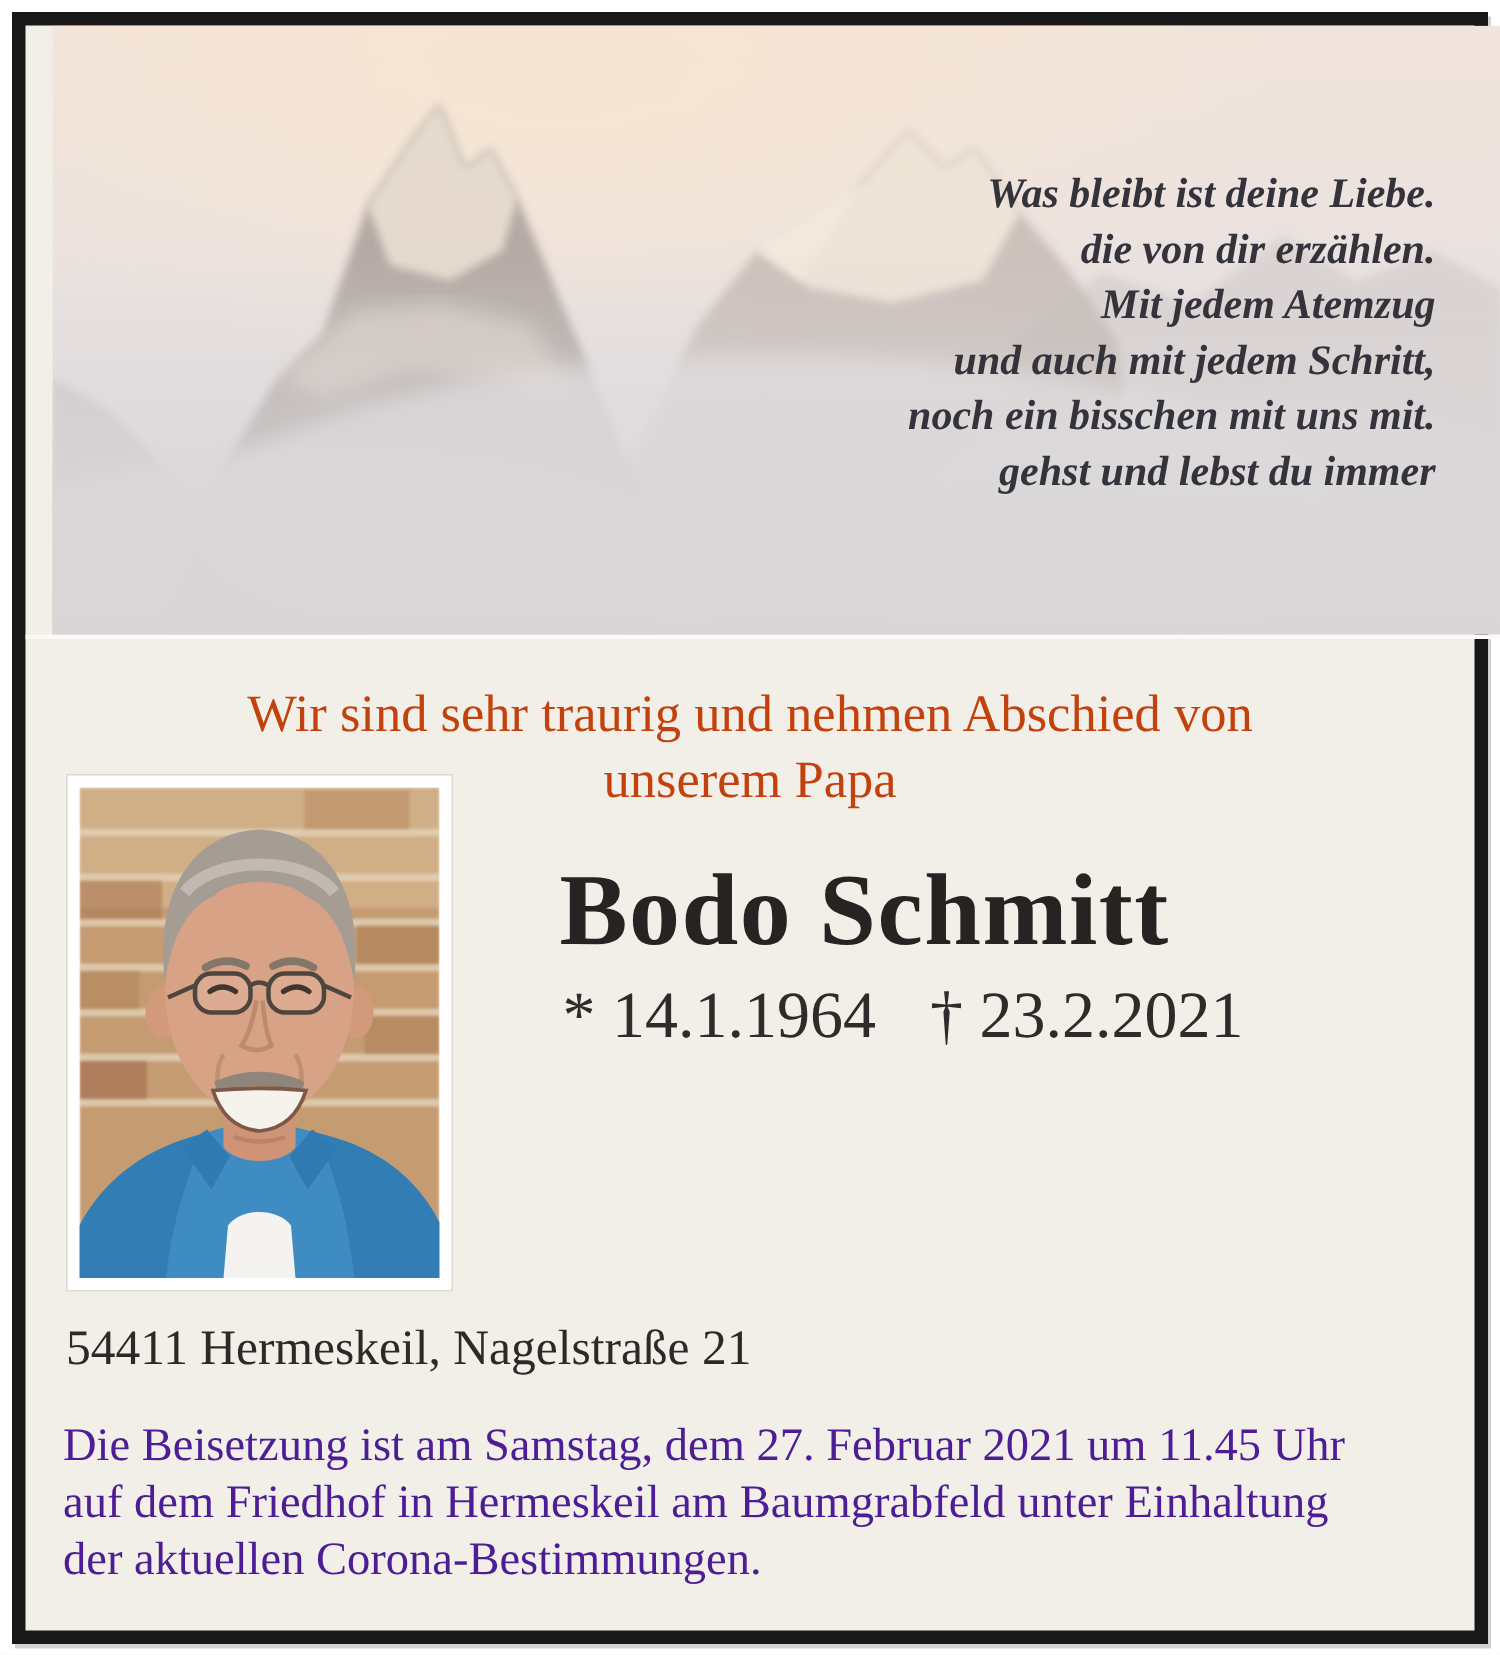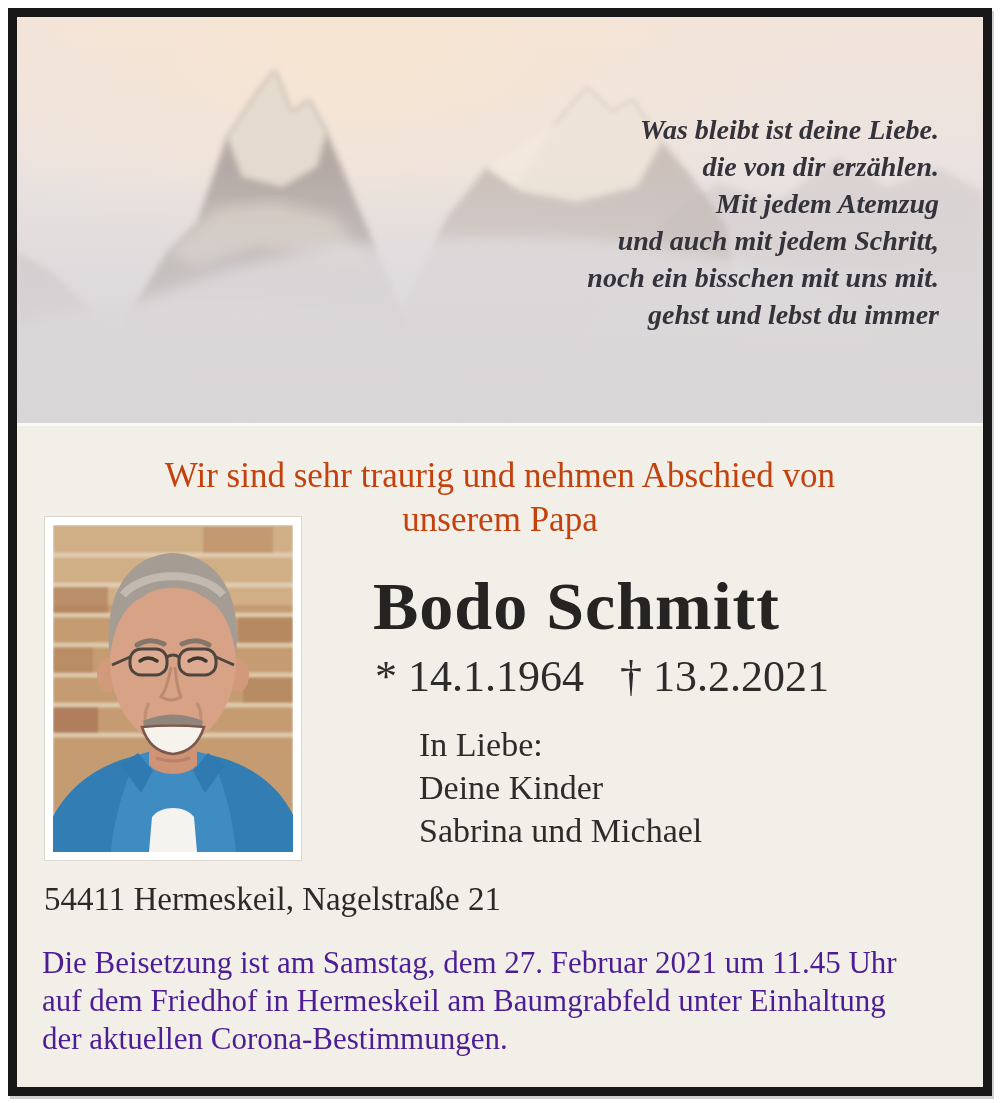--- a/index.html
+++ b/index.html
@@ -2,21 +2,21 @@
 <html><head>
 <meta charset="utf-8">
 <style>
   html,body{margin:0;padding:0;background:#ffffff;}
   .page{position:relative;width:1000px;height:1103px;background:#ffffff;overflow:hidden;
         font-family:"Liberation Serif", serif;color:#2c2a28;}
   .card{position:absolute;left:8px;top:8px;width:966px;height:1070px;
         border:9px solid #181818;background:#f2efe8;
         box-shadow:2px 3px 0 rgba(0,0,0,0.18);}
   .hero{position:absolute;left:0;top:0;width:966px;height:406px;overflow:hidden;
-        border-bottom:3px solid #fbfaf7;}
+        border-bottom:3px solid #fbfaf7;padding-left:18px;}
   .hero svg{display:block;width:966px;height:406px;}
   .poem{position:absolute;top:94px;right:44px;text-align:right;
         font-family:"Liberation Serif", serif;font-style:italic;font-weight:700;
         font-size:28px;line-height:37px;color:#34323a;}
   .intro{position:absolute;top:437px;left:0;width:966px;text-align:center;
          font-size:35px;line-height:44px;color:#c2410c;}
   .photo-frame{position:absolute;left:27px;top:499px;width:240px;height:327px;
          background:#ffffff;padding:8px;border:1px solid #ddd8cf;}
   .photo-frame svg{display:block;width:240px;height:327px;}
   .name{position:absolute;left:356px;top:550px;font-size:68px;font-weight:700;
@@ -159,28 +159,23 @@
         <path d="M90,196 Q120,183 150,196 L148,205 Q120,193 92,205 Z" fill="#8f857b"></path>
 
         <path d="M89,202 Q120,199 151,202 Q143,227 120,229 Q97,227 89,202 Z" fill="#f6f2ec" stroke="#7c584a" stroke-width="2.5"></path>
         <path d="M103,233 Q120,239 137,233" stroke="#b9826a" stroke-width="3" fill="none"></path>
       </svg>
     </div>
 
     <div class="name">Bodo Schmitt</div>
     <div class="dates">
       <span>* 14.1.1964</span>
-      <span>† 13.2.2021</span>
+      <span>† 23.2.2021</span>
     </div>
 
-    <div class="farewell">
-      <div>In Liebe:</div>
-      <div>Deine Kinder</div>
-      <div>Sabrina und Michael</div>
-    </div>
 
     <div class="address">54411 Hermeskeil, Nagelstraße 21</div>
 
     <div class="funeral">
       <div>Die Beisetzung ist am Samstag, dem 27. Februar 2021 um 11.45 Uhr</div>
       <div>auf dem Friedhof in Hermeskeil am Baumgrabfeld unter Einhaltung</div>
       <div>der aktuellen Corona-Bestimmungen.</div>
     </div>
 
   </div>

